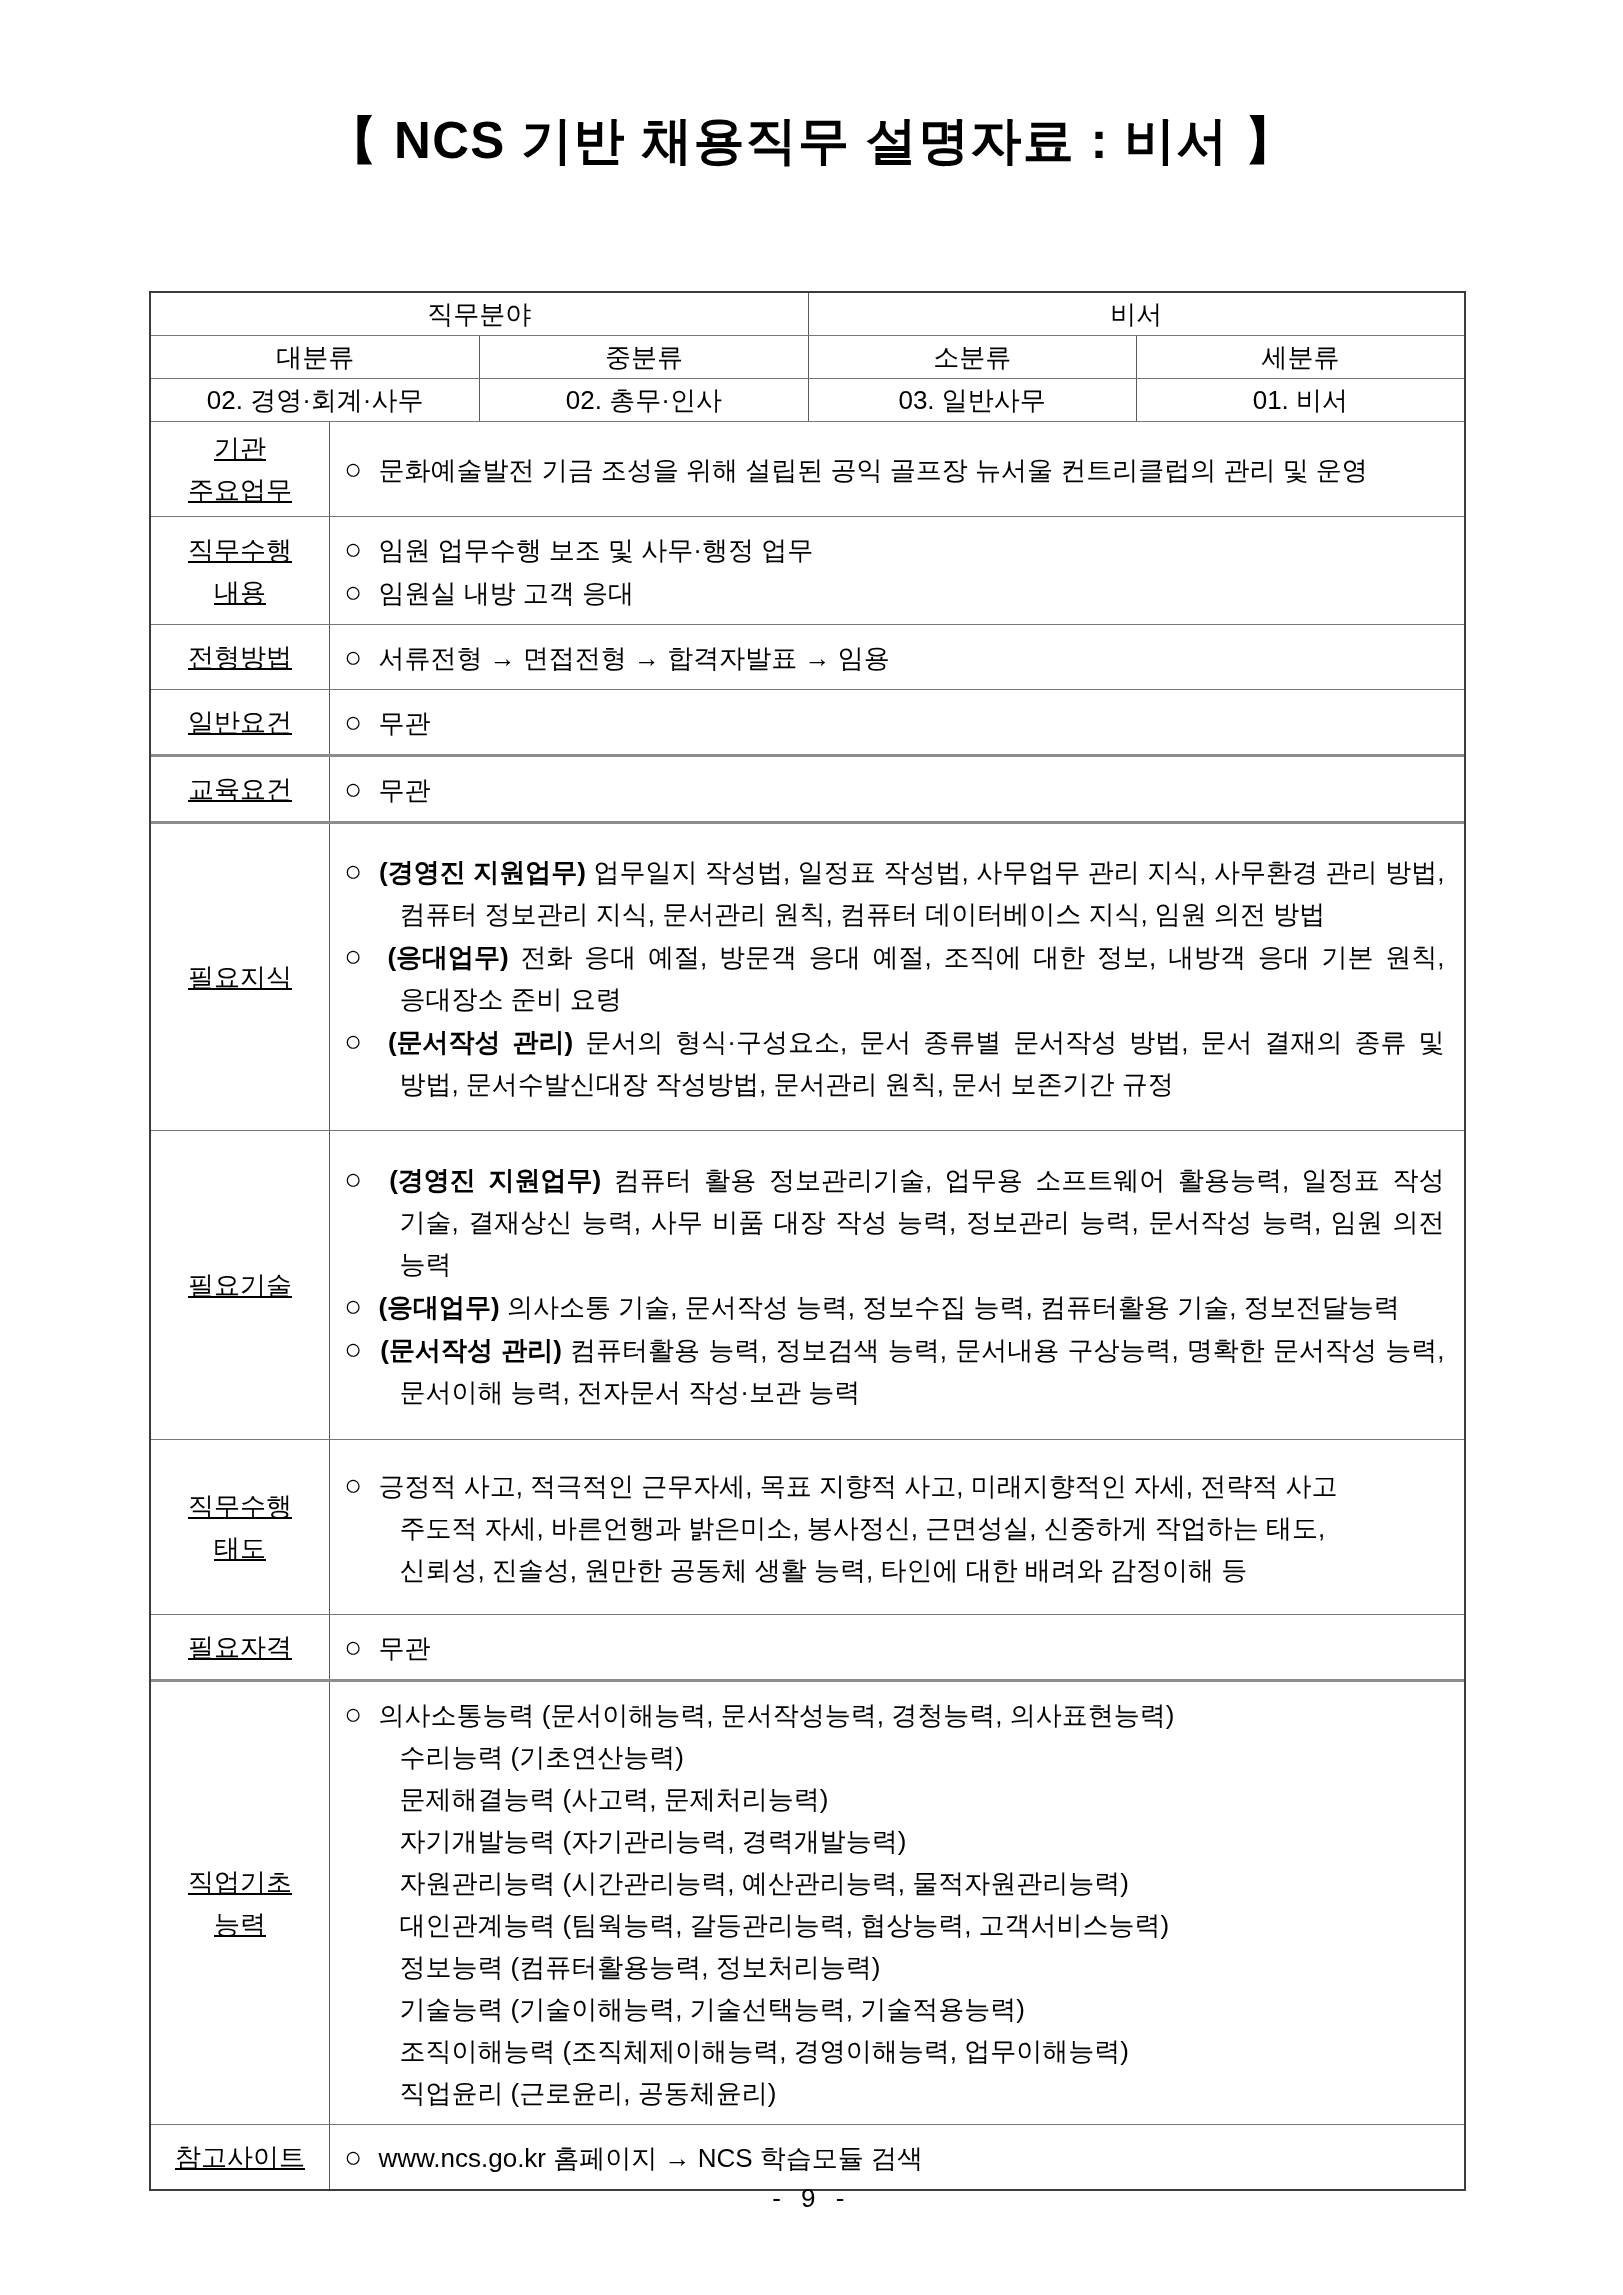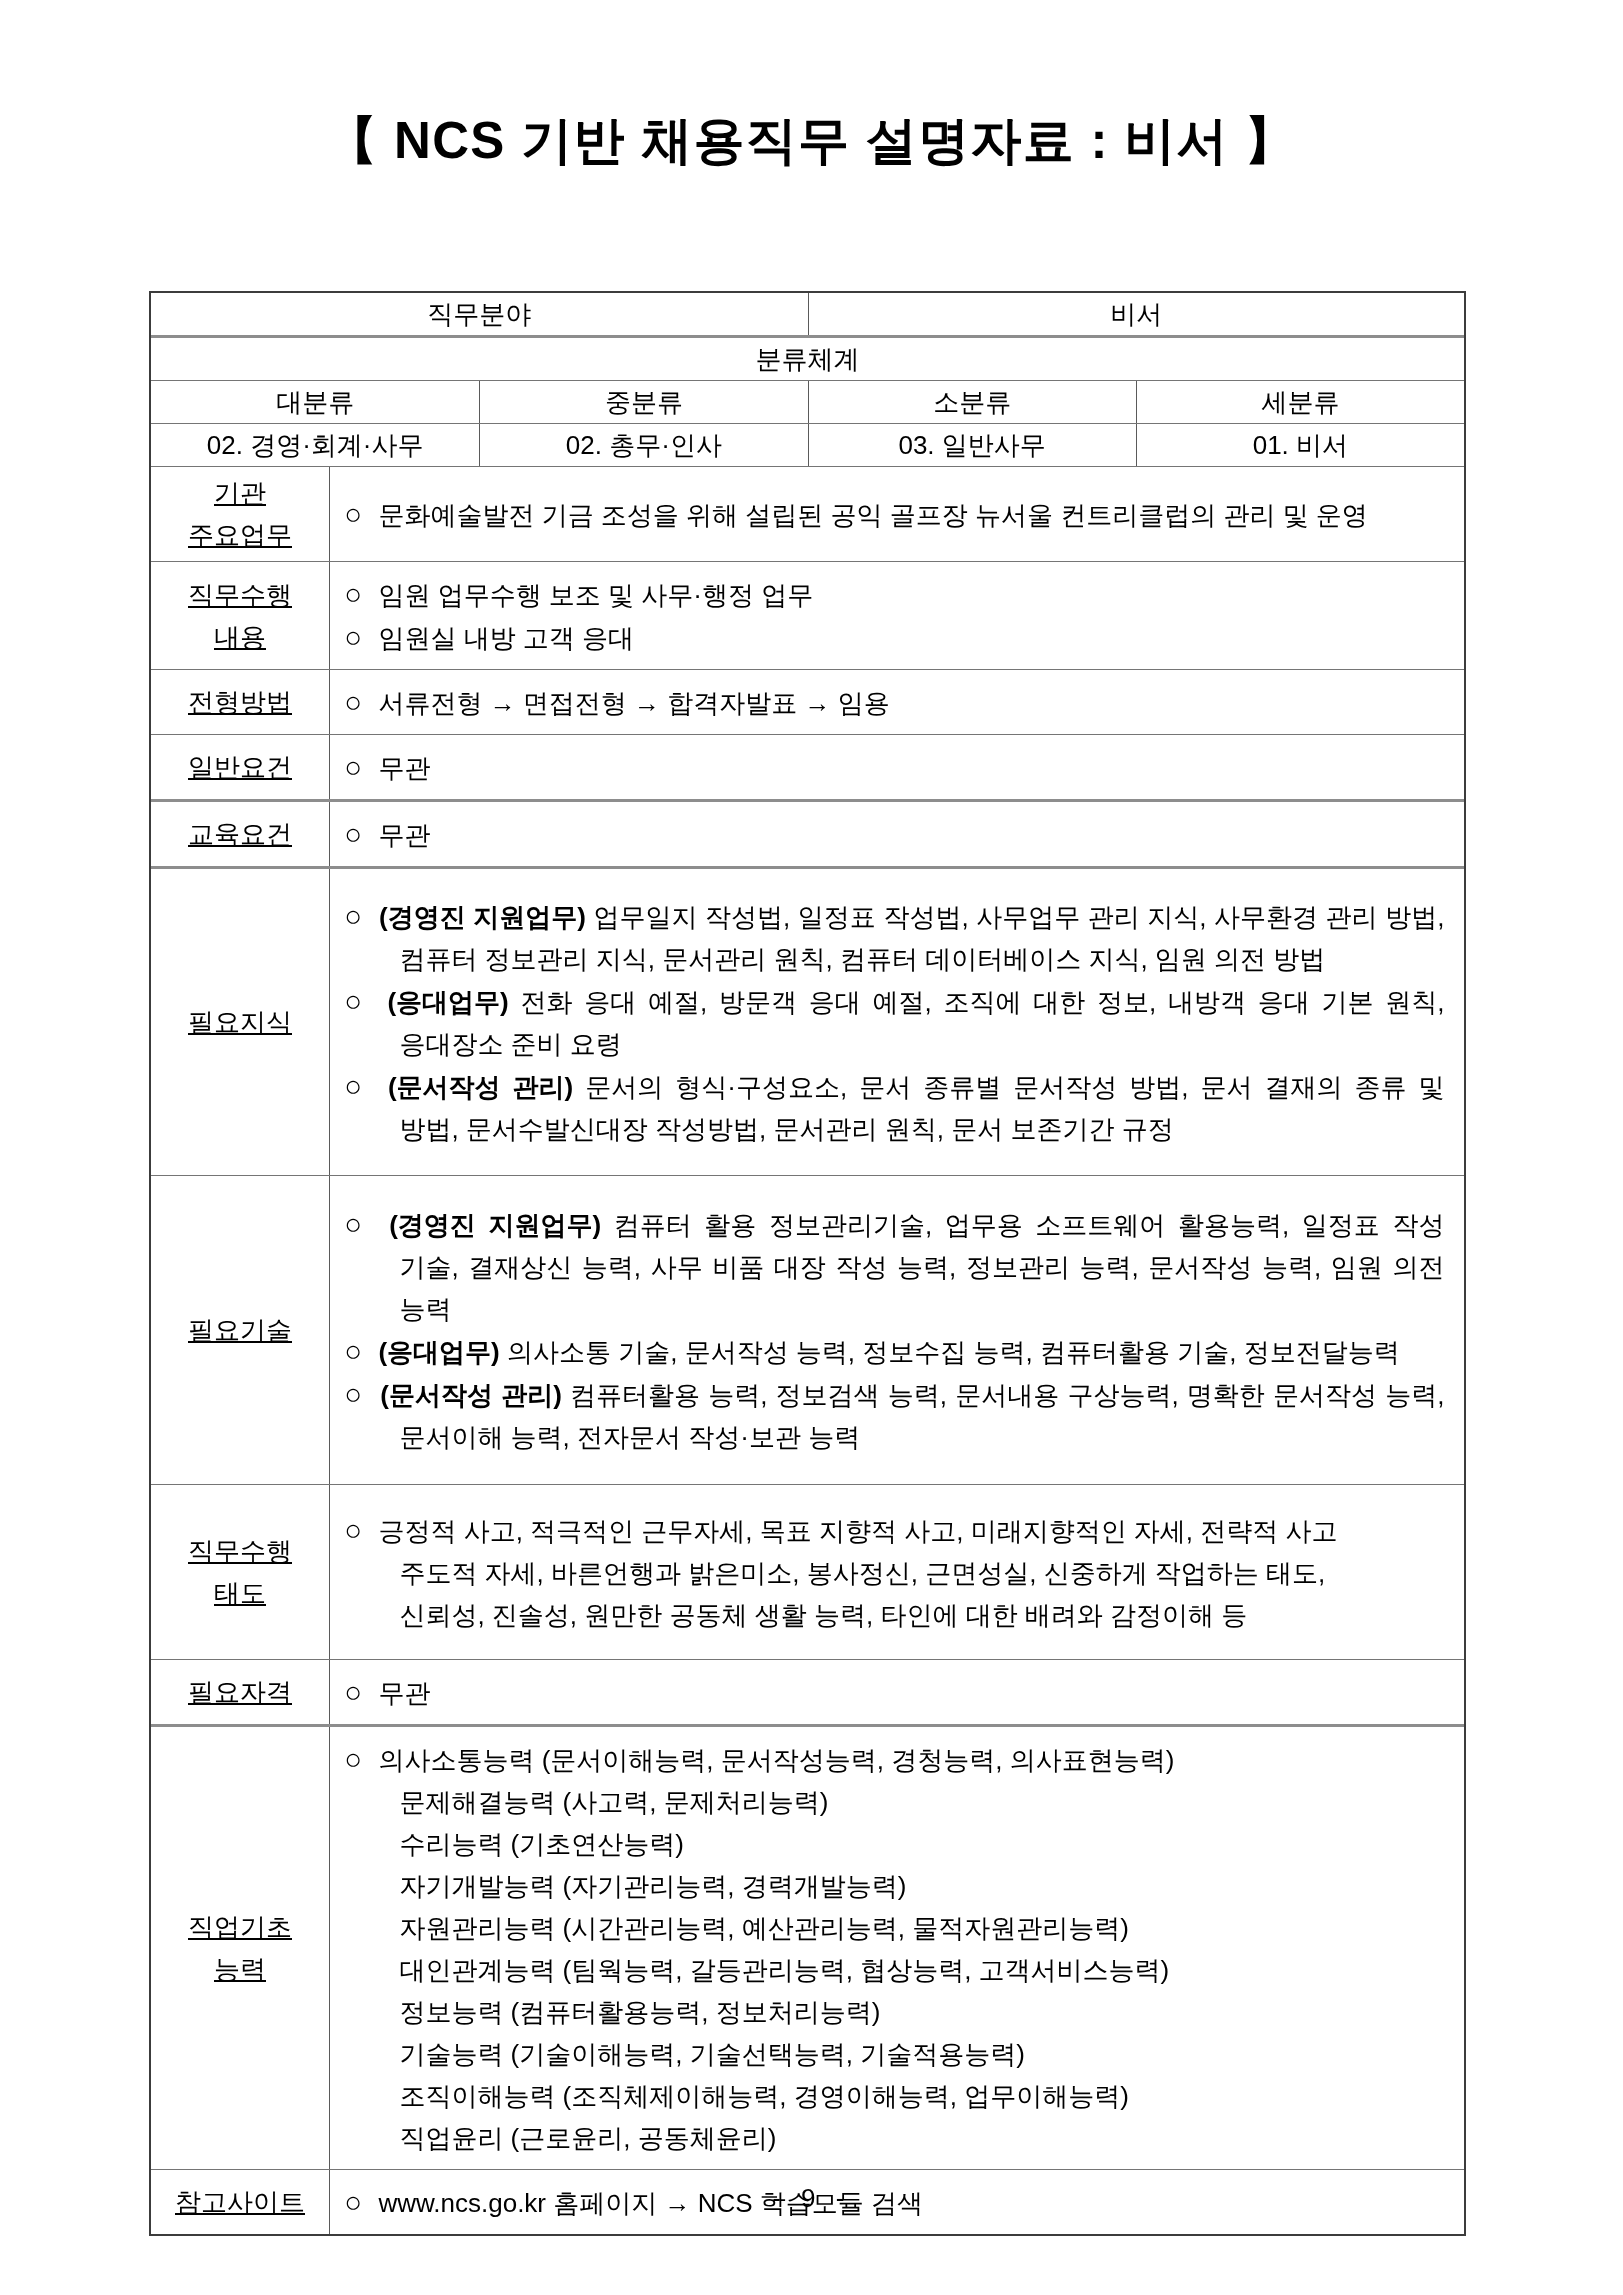--- a/index.html
+++ b/index.html
@@ -136,25 +136,20 @@
 
     <div class="trow first h64">
       <div class="cell half">
         <span>직무분야</span>
       </div>
       <div class="cell half bl">
         <span>비서</span>
       </div>
     </div>
 
-    <div class="trow tk h64">
-      <div class="cell full">
-        <span>분류체계</span>
-      </div>
-    </div>
 
     <div class="trow h64">
       <div class="cell quarter">
         <span>대분류</span>
       </div>
       <div class="cell quarter bl">
         <span>중분류</span>
       </div>
       <div class="cell quarter bl">
         <span>소분류</span>
@@ -321,22 +316,22 @@
     <div class="trow tk h658">
       <div class="label-cell">
         <div>직업기초</div>
         <div>능력</div>
       </div>
       <div class="content-cell">
         <div class="bullet">
           <span class="marker">○</span>
           <span>의사소통능력 (문서이해능력, 문서작성능력, 경청능력, 의사표현능력)</span>
         </div>
+        <div class="bullet-cont">수리능력 (기초연산능력)</div>
         <div class="bullet-cont">문제해결능력 (사고력, 문제처리능력)</div>
-        <div class="bullet-cont">수리능력 (기초연산능력)</div>
         <div class="bullet-cont">자기개발능력 (자기관리능력, 경력개발능력)</div>
         <div class="bullet-cont">자원관리능력 (시간관리능력, 예산관리능력, 물적자원관리능력)</div>
         <div class="bullet-cont">대인관계능력 (팀웍능력, 갈등관리능력, 협상능력, 고객서비스능력)</div>
         <div class="bullet-cont">정보능력 (컴퓨터활용능력, 정보처리능력)</div>
         <div class="bullet-cont">기술능력 (기술이해능력, 기술선택능력, 기술적용능력)</div>
         <div class="bullet-cont">조직이해능력 (조직체제이해능력, 경영이해능력, 업무이해능력)</div>
         <div class="bullet-cont">직업윤리 (근로윤리, 공동체윤리)</div>
       </div>
     </div>
 

